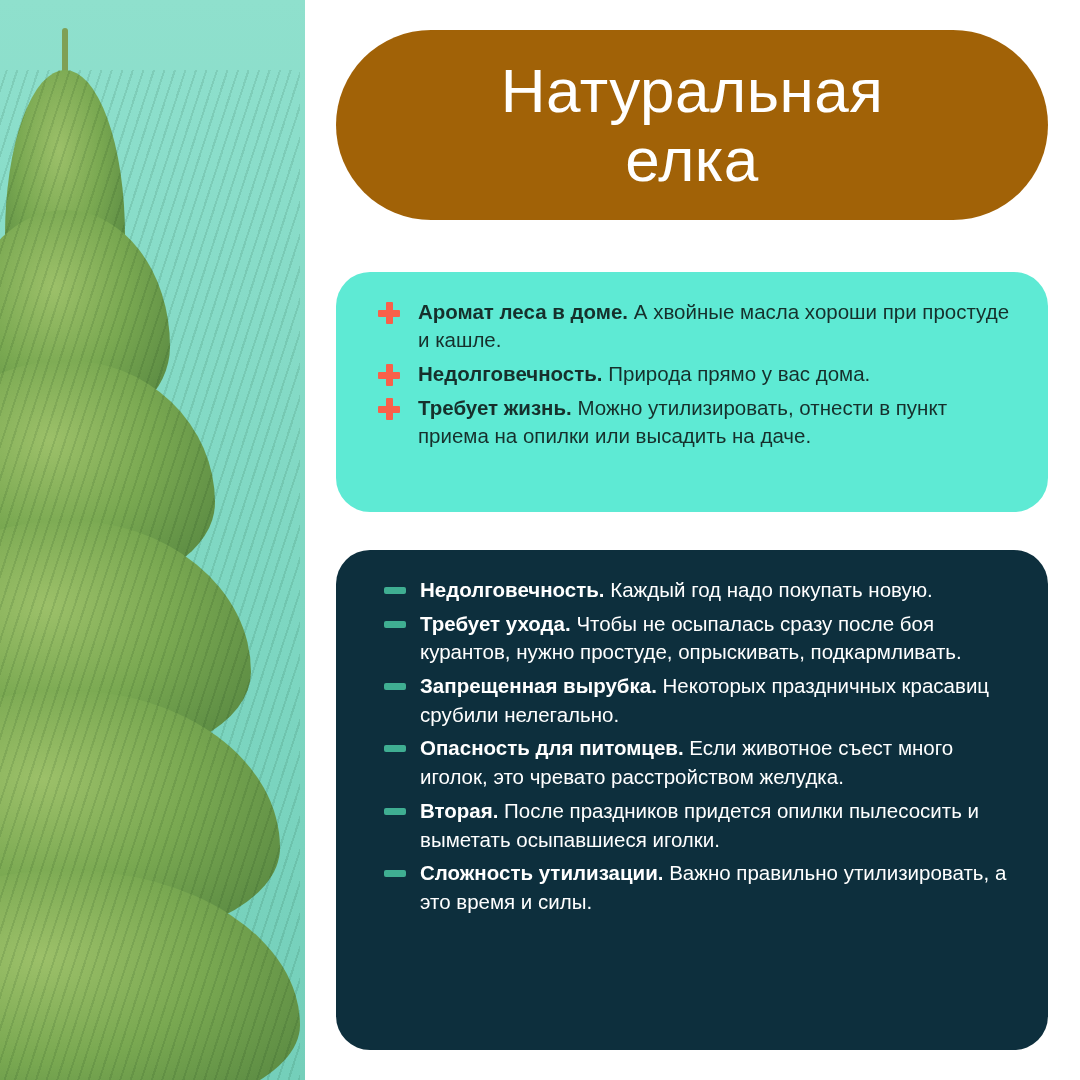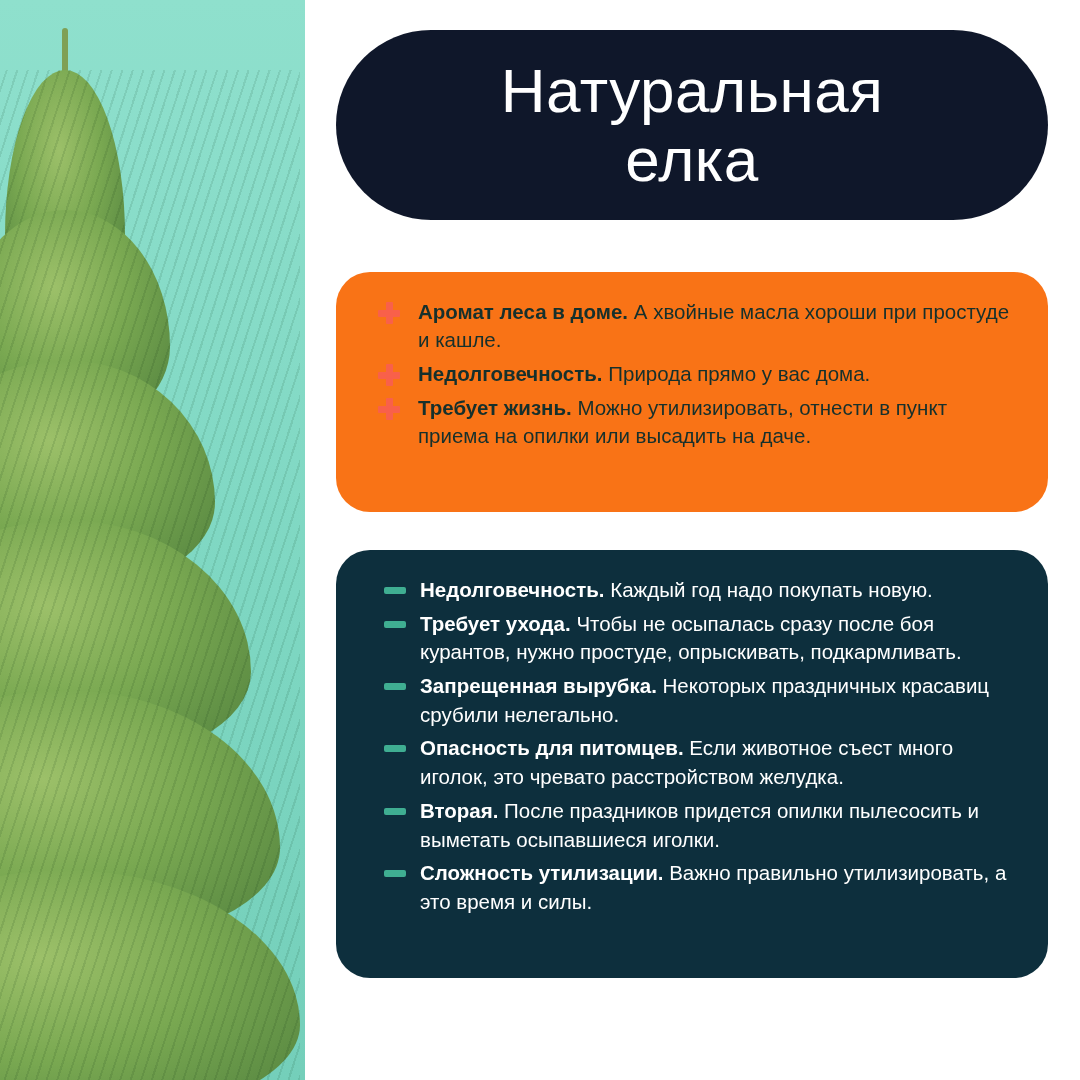--- a/index.html
+++ b/index.html
@@ -77,21 +77,21 @@
     pointer-events: none;
   }
 
   
   .title-badge {
     position: absolute;
     left: 336px;
     top: 30px;
     width: 712px;
     height: 190px;
-    background: #0f172a;
+    background: #a16207;
     border-radius: 95px;
     display: flex;
     align-items: center;
     justify-content: center;
     text-align: center;
   }
   .title-badge h1 {
     margin: 0;
     color: #ffffff;
     font-size: 62px;
@@ -101,21 +101,21 @@
     white-space: pre-line;
   }
 
   
   .pros-card {
     position: absolute;
     left: 336px;
     top: 272px;
     width: 712px;
     height: 240px;
-    background: #f97316;
+    background: #5eead4;
     border-radius: 34px;
     padding: 26px 34px 26px 34px;
     box-sizing: border-box;
   }
   .pros-list {
     list-style: none;
     margin: 0;
     padding: 0;
   }
   .pros-list li {
@@ -143,21 +143,21 @@
   .plus-icon::before { left: 8px; top: 0;   width: 7px;  height: 22px; }
   .plus-icon::after  { left: 0;   top: 8px; width: 22px; height: 7px; }
   .b { font-weight: bold; }
 
   
   .cons-card {
     position: absolute;
     left: 336px;
     top: 550px;
     width: 712px;
-    height: 428px;
+    height: 500px;
     background: #0d2f3d;
     border-radius: 34px;
     padding: 26px 34px 26px 30px;
     box-sizing: border-box;
   }
   .cons-list {
     list-style: none;
     margin: 0;
     padding: 0;
   }

